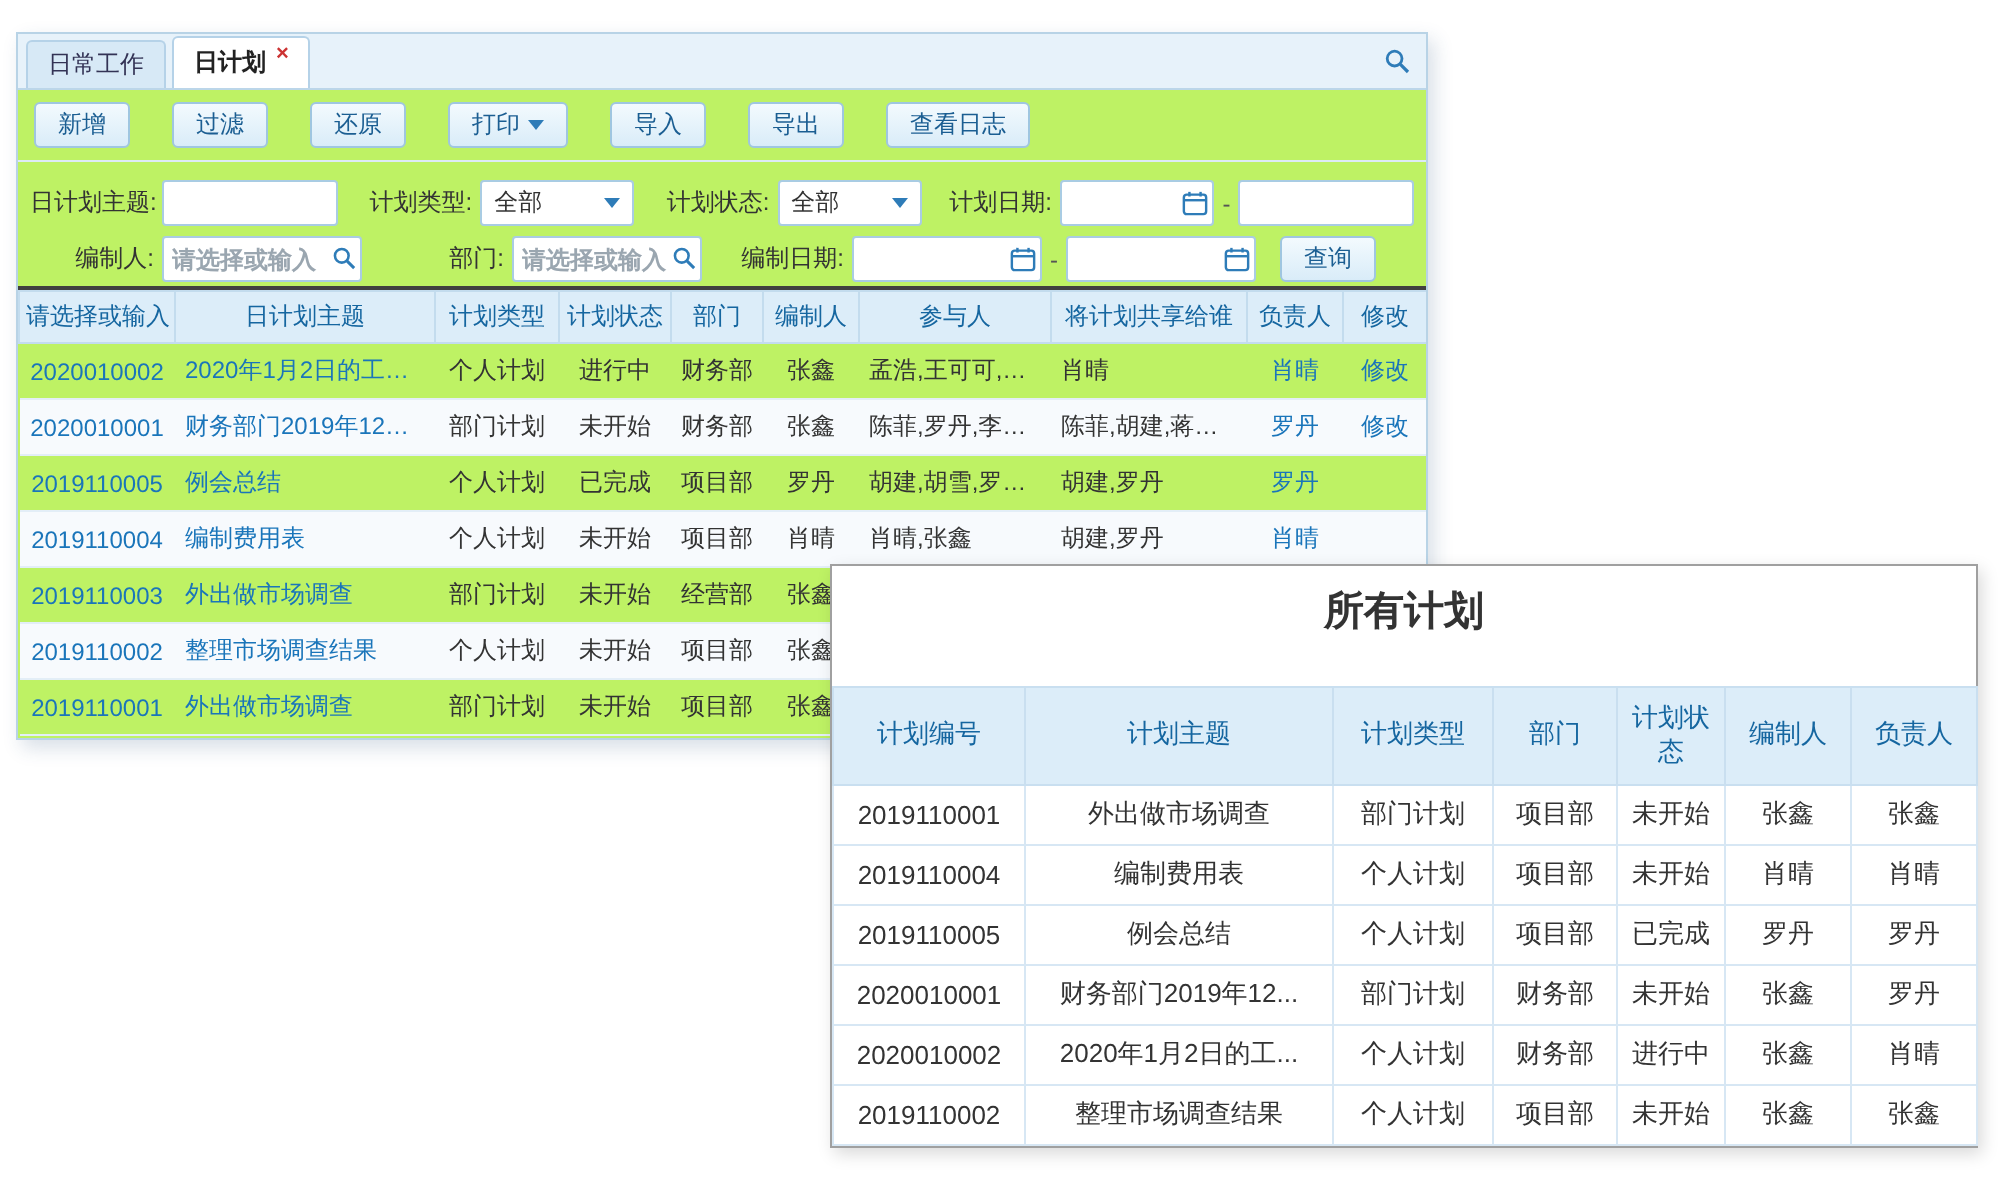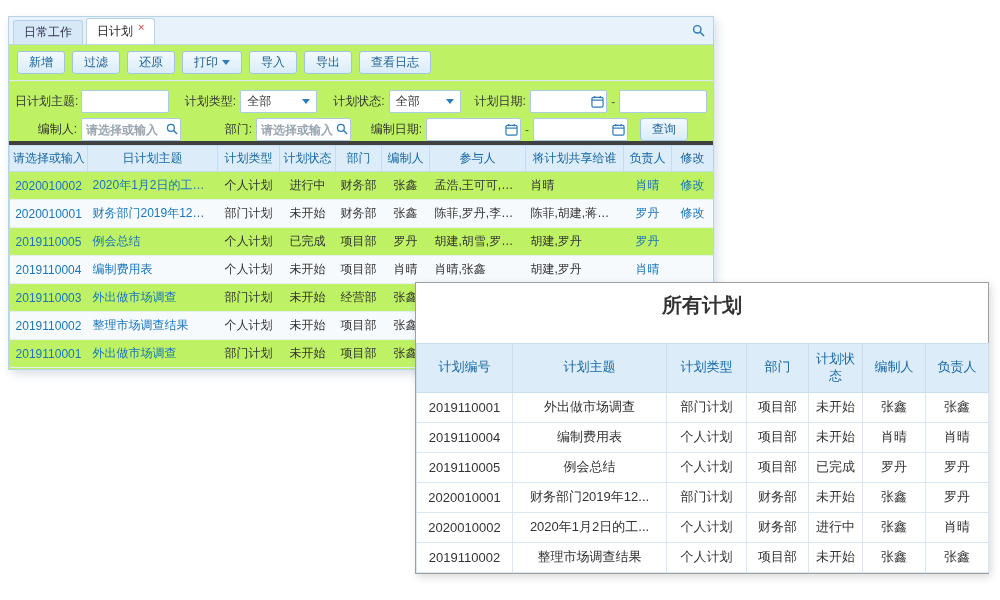--- a/index.html
+++ b/index.html
@@ -8,33 +8,33 @@
 
   
   .main-window { position:absolute; left:8px; top:16px; width:706px; height:354px;
     background:#bef264; border:1px solid #b8d3e6; box-shadow:3px 4px 9px rgba(40,80,120,.18); overflow:hidden; }
 
   .tabbar { height:28px; background:#e7f2fa; border-bottom:1px solid #bcd6e9;
     display:flex; align-items:flex-end; padding-left:4px; position:relative; }
   .tab { height:24px; display:flex; align-items:center; padding:0 10px; margin-right:3px;
     background:#d7e9f6; border:1px solid #b5d2e8; border-bottom:none; border-radius:3px 3px 0 0;
     color:#335; cursor:pointer; }
-  .tab.active { background:#fff; font-weight:normal; color:#222; height:26px; }
+  .tab.active { background:#fff; font-weight:bold; color:#222; height:26px; }
   .tab .close { color:#cc3333; margin-left:5px; font-size:11px; line-height:1; position:relative; top:-4px; cursor:pointer; }
   .tabbar-search { position:absolute; right:8px; top:7px; cursor:pointer; }
 
-  .toolbar { height:36px; display:flex; align-items:center; gap:7px; padding:0 8px;
+  .toolbar { height:36px; display:flex; align-items:center; gap:21px; padding:0 8px;
     border-bottom:1px solid #ddebf6; }
   .btn { height:23px; display:inline-flex; align-items:center; gap:4px; padding:0 11px;
     background:linear-gradient(#f3fafe,#d9ecf8); border:1px solid #9fc6e0; border-radius:3px;
     color:#1b5e92; font-size:12px; cursor:pointer; white-space:nowrap; }
   .caret { width:0; height:0; border-left:4px solid transparent; border-right:4px solid transparent;
     border-top:5px solid #2e7cb8; display:inline-block; }
 
-  .filters { height:64px; padding:4px 6px 6px 6px; border-bottom:4px solid #404040; }
+  .filters { height:64px; padding:4px 6px 6px 6px; border-bottom:2px solid #404040; }
   .frow { display:flex; align-items:center; margin-top:5px; }
   .flabel { text-align:right; white-space:nowrap; color:#333; margin-right:4px; }
   .w62{width:62px;} .w55{width:55px; margin-left:16px;} .w57{width:57px; margin-left:14px;}
   .input-wrap { position:relative; display:inline-block; }
   .txt { height:23px; border:1px solid #a9cce3; border-radius:2px; padding:0 4px; font-size:12px;
     color:#333; outline:none; width:100%; background:#fff; font-family:inherit; }
   .txt::placeholder { color:#9aa6b0; }
   .iw100{width:100px;} .iw95{width:95px;} .iw88{width:88px;}
   .has-icon .txt { padding-right:12px;font-weight:bold; }
   .in-icon { position:absolute; right:3px; top:5px; pointer-events:auto; cursor:pointer; }

